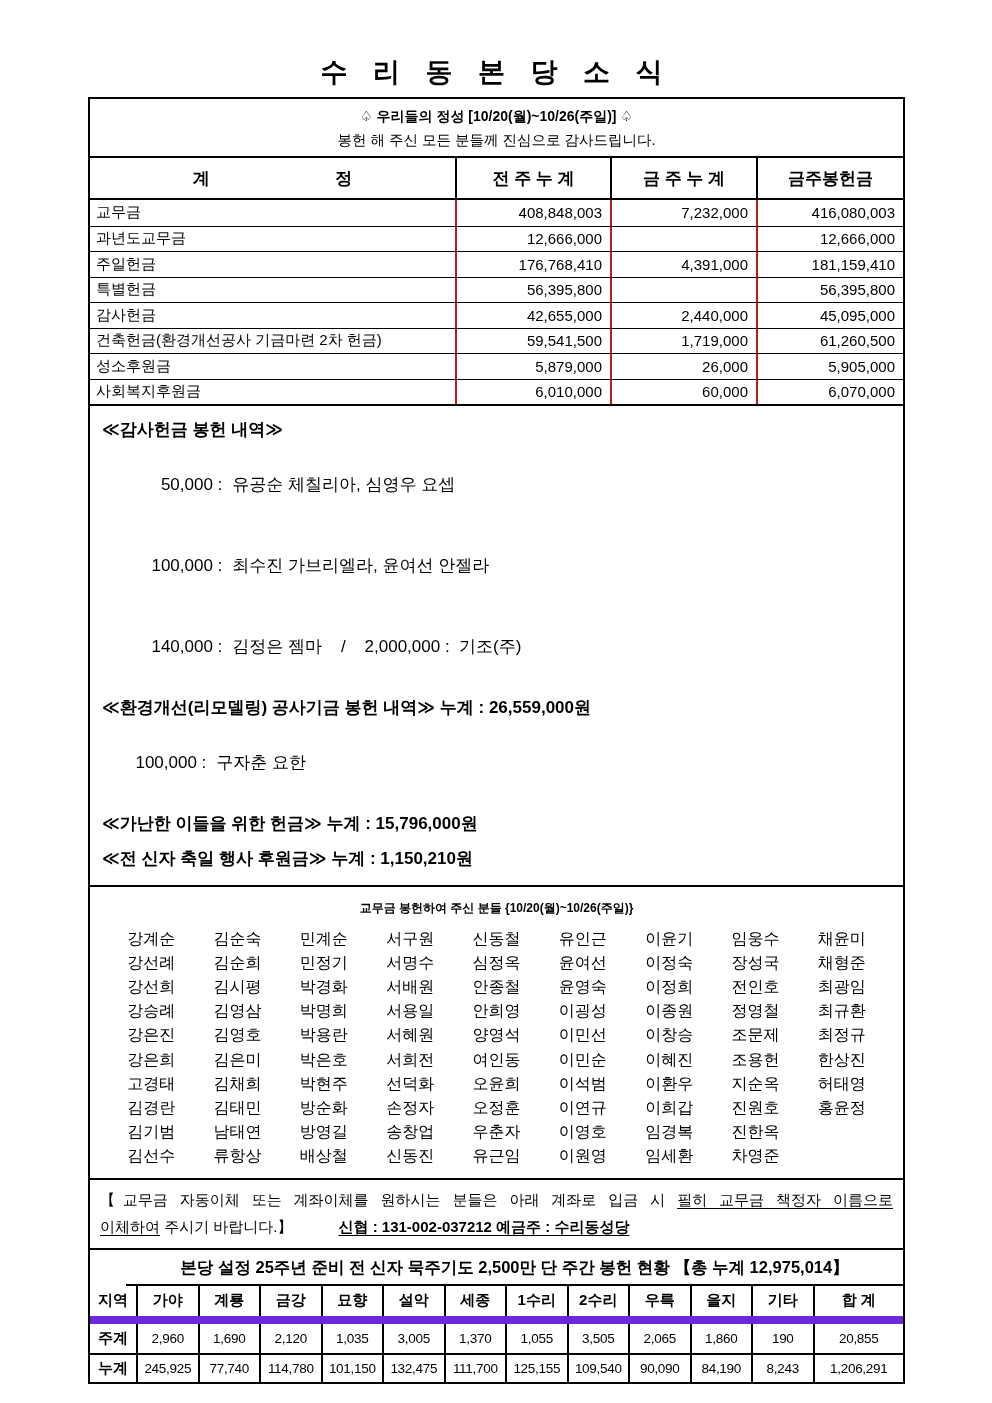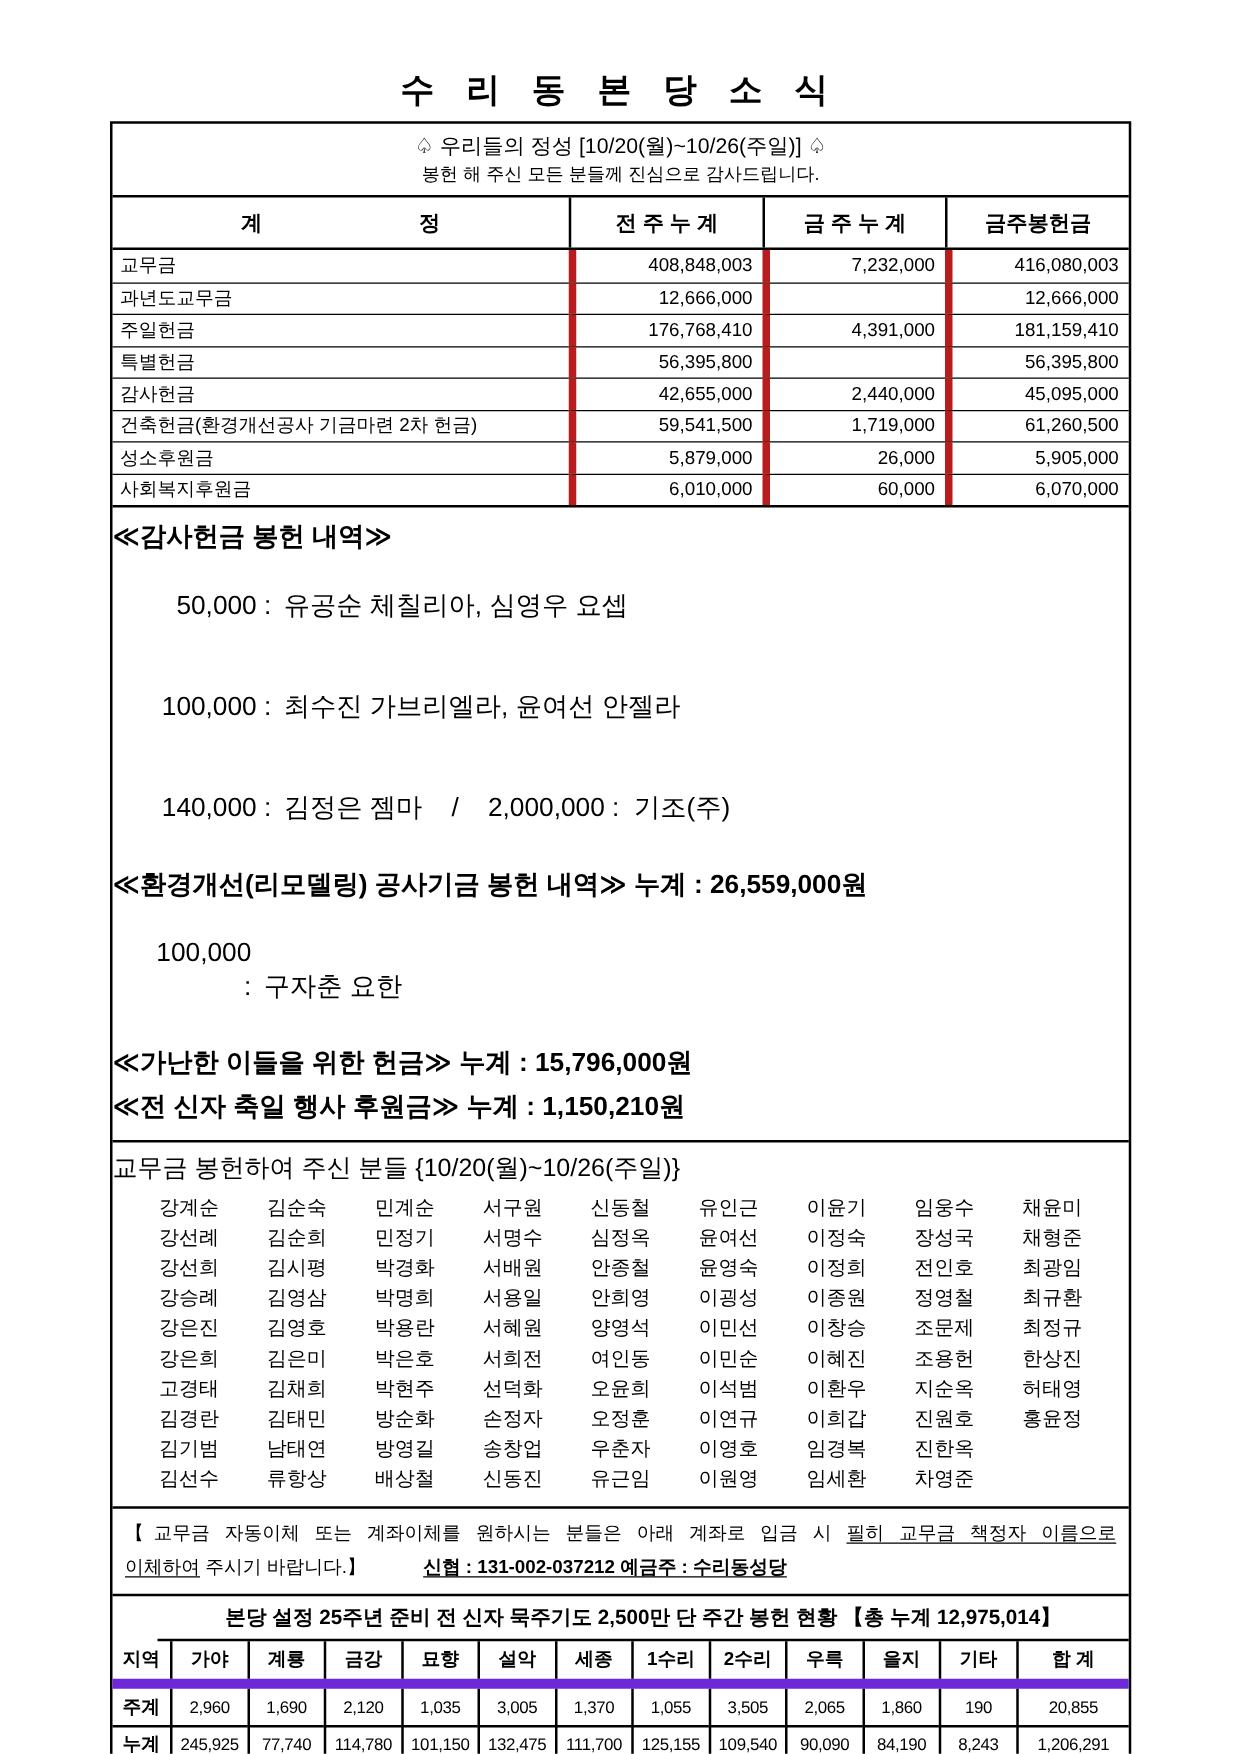--- a/index.html
+++ b/index.html
@@ -13,50 +13,50 @@
     font-size:27px;letter-spacing:9px;
   }
   .doc{
     margin-left:88px;width:817px;border:2px solid #000;box-sizing:border-box;
   }
   .sec{border-bottom:2px solid #000;box-sizing:border-box;}
   .sec:last-child{border-bottom:none;}
 
   
   .devotion{text-align:center;padding:4px 0 6px 0;}
-  .devotion-title{font-size:17px;font-weight:normal;line-height:27px;}
+  .devotion-title{font-size:14px;font-weight:bold;line-height:27px;}
   .devotion-sub{font-size:14.5px;line-height:20px;}
 
   
   .acct-head,.acct-body{display:grid;grid-template-columns:365px 155px 146px 1fr;}
   .acct-head{height:40px;border-bottom:2px solid #000;font-weight:bold;font-size:17px;}
   .acct-head .cell{display:flex;align-items:center;justify-content:center;}
   .acct-head .cell.c0{justify-content:space-around;padding:0 40px;}
   .acct-head .cell.c1,.acct-head .cell.c2,.acct-head .cell.c3{border-left:2px solid #000;}
   .acct-body{grid-auto-rows:25.5px;font-size:15px;}
   .acct-body .cell{display:flex;align-items:center;box-sizing:border-box;}
   .acct-body .cell.c0{padding-left:6px;}
   .acct-body .cell.c1,.acct-body .cell.c2,.acct-body .cell.c3{
-    justify-content:flex-end;padding-right:8px;border-left:6px solid #b91c1c;
+    justify-content:flex-end;padding-right:8px;border-left:2px solid #b91c1c;
   }
   .acct-body .cell:nth-child(n+5){border-top:1.5px solid #000;}
 
   
-  .details{padding:10px 8px 12px 0;font-size:21px;}
+  .details{padding:10px 8px 12px 12px;font-size:17px;}
   .dt-title{font-weight:bold;line-height:28px;margin-top:7px;white-space:pre-wrap;}
   .dt-title:first-child{margin-top:0;}
   .dt-item{line-height:27px;white-space:pre-wrap;}
   .dt-item .amt{display:inline-block;width:92px;text-align:right;}
   .dt-item.remodel-item .amt{width:76px;}
   .dt-item .itext{margin-left:10px;}
   .dt-sub{line-height:26px;padding-left:3px;white-space:pre-wrap;}
 
   
   .donors{padding-bottom:9px;}
-  .donors-title{font-weight:normal;font-size:20px;line-height:30px;padding-top:6px;}
+  .donors-title{font-weight:bold;font-size:12px;line-height:30px;padding-top:6px;text-align:center;}
   .donors-grid{display:grid;grid-template-columns:repeat(9,1fr);grid-auto-rows:24.2px;
     padding:4px 18px 0 18px;font-size:16px;}
   .donors-grid .cell{display:flex;align-items:center;justify-content:center;}
 
   
   .transfer{padding:6px 10px 8px 10px;font-size:15px;}
   .tr-line1{text-align:justify;text-align-last:justify;line-height:27px;}
   .tr-line2{line-height:27px;}
   .u{text-decoration:underline;text-underline-offset:3px;}
   .tr-account{font-weight:bold;margin-left:46px;}

